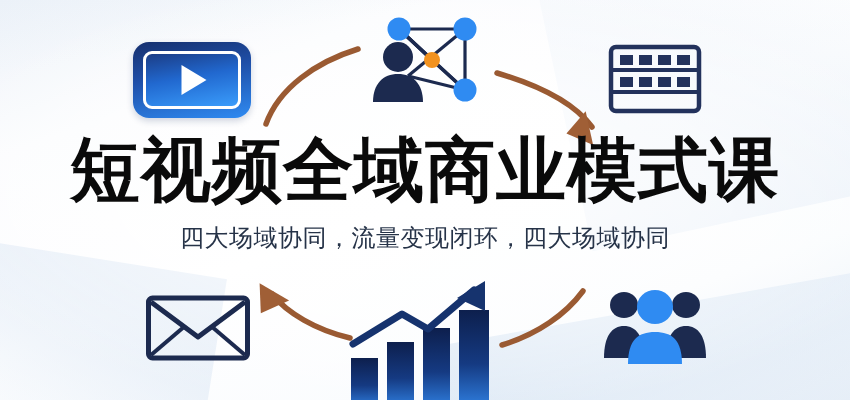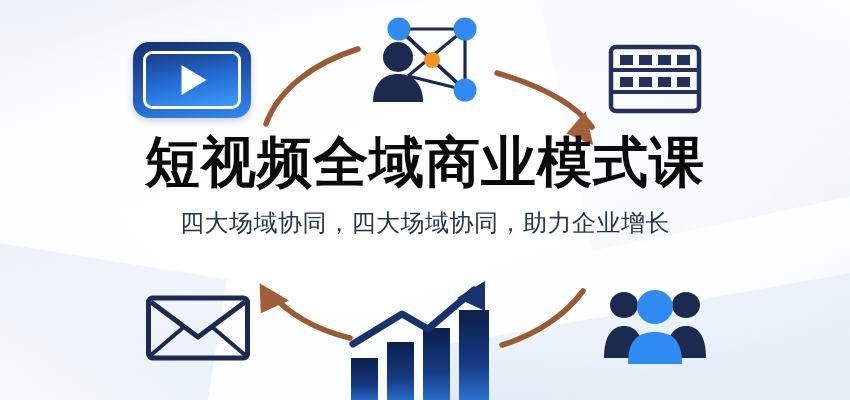--- a/index.html
+++ b/index.html
@@ -129,21 +129,21 @@
   
   #title-block {
     position: absolute;
     left: 0;
     top: 135px;
     width: 850px;
     text-align: center;
   }
   #page-title {
     font-family: "DejaVu Sans", "Liberation Sans", sans-serif;
-    font-size: 55px;
+    font-size: 70px;
     font-weight: 700;
     line-height: 1;
     letter-spacing: 1px;
     color: #0a0a0a;
     white-space: nowrap;
   }
   #page-subtitle {
     margin-top: 21px;
     font-family: "DejaVu Sans", "Liberation Sans", sans-serif;
     font-size: 24px;
@@ -271,16 +271,16 @@
       <ellipse cx="83" cy="17" rx="14" ry="13" fill="#1c2a4f"></ellipse>
       <path d="M 63 70 C 63 48 71 38 83 38 C 95 38 103 48 103 70 Z" fill="#1c2a4f"></path>
 
       <ellipse cx="52" cy="19" rx="18" ry="17" fill="#2f8bf2"></ellipse>
       <path d="M 25 76 C 25 52 35 44 52 44 C 69 44 79 52 79 76 Z" fill="#2f8bf2"></path>
     </svg>
   </div>
 
   <div id="title-block">
     <div id="page-title">短视频全域商业模式课</div>
-    <div id="page-subtitle">四大场域协同，四大场域协同，助力企业增长</div>
+    <div id="page-subtitle">四大场域协同，流量变现闭环，四大场域协同</div>
   </div>
 
 </div>
 
 </body></html>

